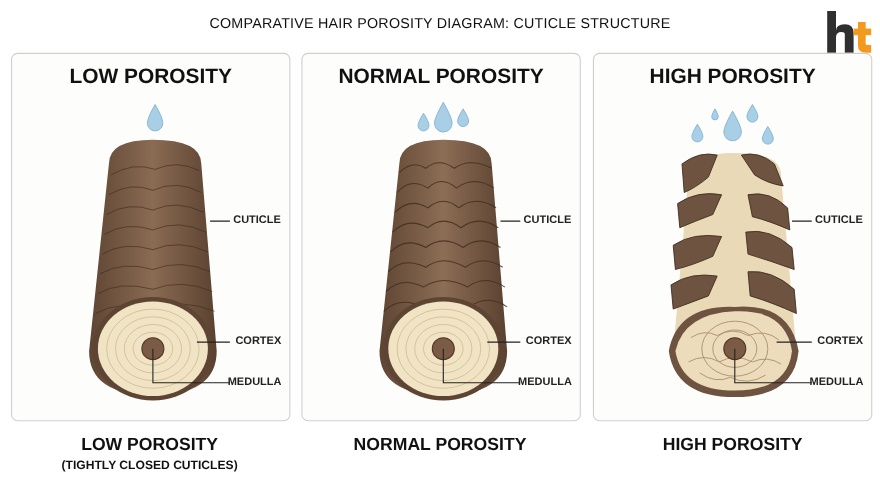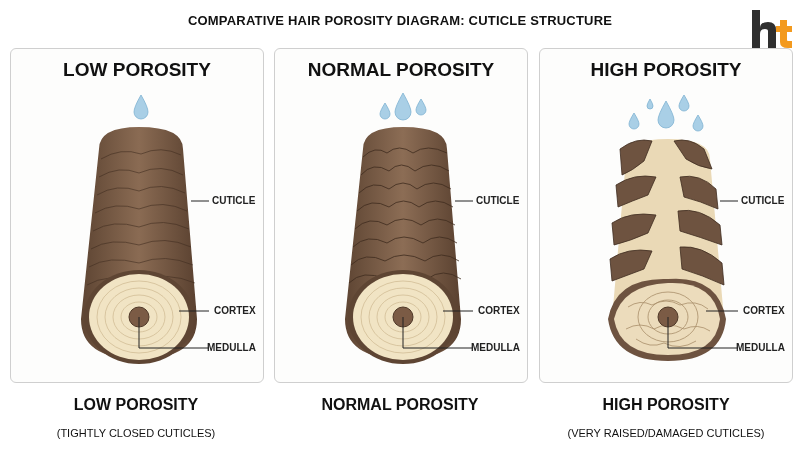--- a/index.html
+++ b/index.html
@@ -1,26 +1,26 @@
 <!DOCTYPE html>
 <html><head>
 <meta charset="utf-8">
 <style>
   * { box-sizing: border-box; margin: 0; padding: 0; }
   html, body { width: 800px; height: 450px; background: #ffffff; overflow: hidden; }
   body { position: relative; font-family: "Liberation Sans", sans-serif; color: #111; }
-  .title { position: absolute; top: 13px; left: 0; width: 800px; text-align: center; font-weight: bold; font-size: 13px; letter-spacing: 0.2px; color: #111; }
+  .title { position: absolute; top: 13px; left: 0; width: 800px; text-align: center; font-weight: normal; font-size: 13px; letter-spacing: 0.2px; color: #111; }
   .logo { position: absolute; top: 6px; right: 4px; width: 50px; height: 48px; }
   .panel { position: absolute; top: 48px; width: 254px; height: 335px; border: 1px solid #cfcfcf; border-radius: 6px; background: #fdfdfc; overflow: hidden; }
   .panel-heading { position: absolute; top: 10px; left: 0; width: 100%; text-align: center; font-weight: bold; font-size: 19px; color: #111; }
   .panel svg { position: absolute; left: 0; top: 0; }
   .label { position: absolute; font-size: 10px; font-weight: bold; color: #222; }
   .caption { position: absolute; top: 396px; width: 260px; text-align: center; }
   .caption-main { font-weight: bold; font-size: 16px; color: #111; display: block; }
-  .caption-sub { font-weight: normal; font-size: 11px; color: #111; display: block; margin-top: 13px; }
+  .caption-sub { font-weight: bold; font-size: 11px; color: #111; display: block; margin-top: 3px; }
 </style>
 </head>
 <body>
 
 <div class="title">COMPARATIVE HAIR POROSITY DIAGRAM: CUTICLE STRUCTURE</div>
 
 <svg class="logo" viewBox="0 0 50 48">
   <rect x="6" y="4" width="8" height="38" fill="#2f2f2f"></rect>
   <path d="M14 22 Q14 16 22 16 Q30 16 30 24 L30 42 L22 42 L22 25 Q22 23 19 23 Q14 23 14 28 Z" fill="#2f2f2f"></path>
   <rect x="34" y="14" width="7" height="22" fill="#f39a1e"></rect>
@@ -157,14 +157,13 @@
 
 <div class="caption" style="left:6px;">
   <span class="caption-main">LOW POROSITY</span>
   <span class="caption-sub">(TIGHTLY CLOSED CUTICLES)</span>
 </div>
 <div class="caption" style="left:270px;">
   <span class="caption-main">NORMAL POROSITY</span>
 </div>
 <div class="caption" style="left:536px;">
   <span class="caption-main">HIGH POROSITY</span>
-  <span class="caption-sub">(VERY RAISED/DAMAGED CUTICLES)</span>
 </div>
 
 </body></html>

